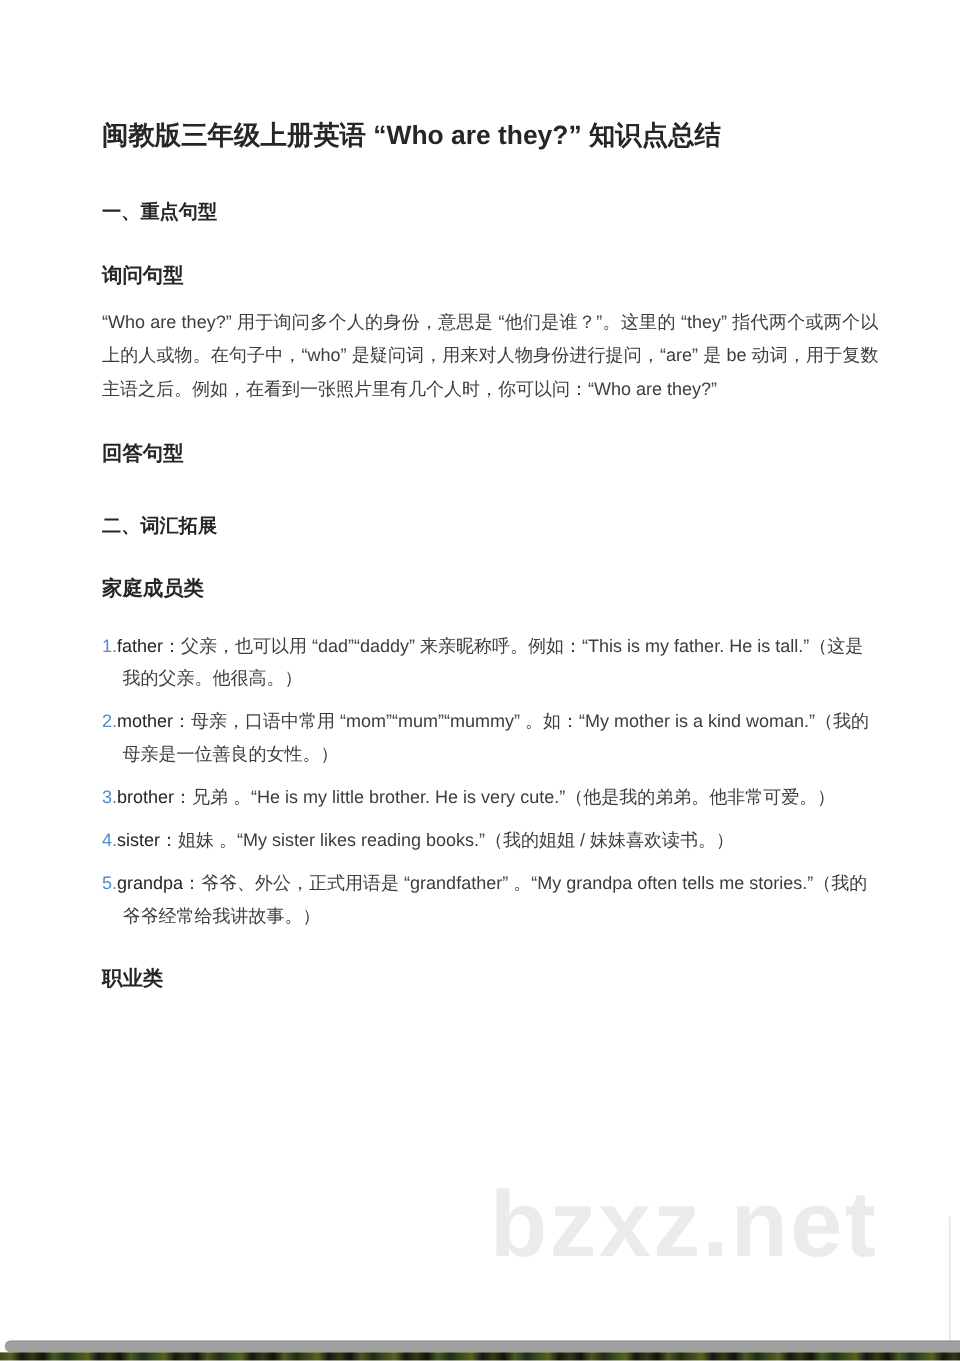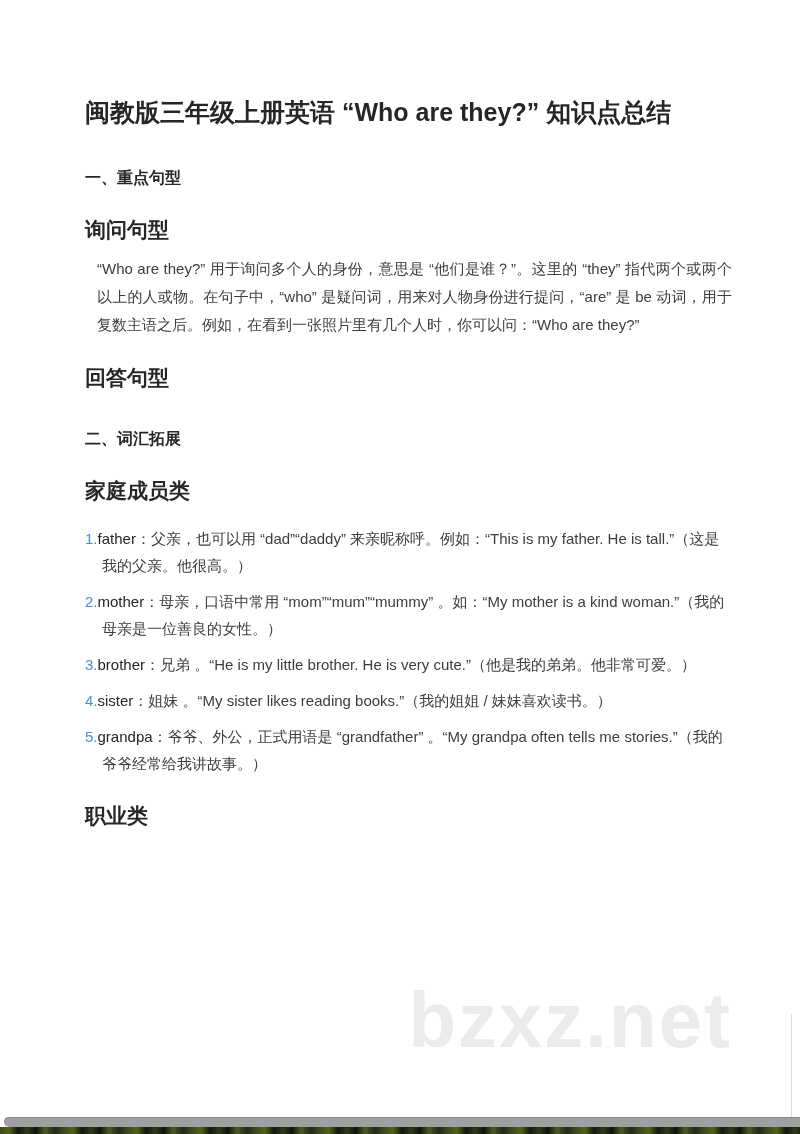--- a/index.html
+++ b/index.html
@@ -11,41 +11,41 @@
     overflow: hidden;
     font-family: "Liberation Sans", "DejaVu Sans", sans-serif;
     color: #3a3a3a;
   }
   .content {
     position: relative;
     padding: 96px 68px 0 85px;
   }
   h1.doc-title {
     margin: 0;
-    font-size: 25px;
+    font-size: 22px;
     line-height: 33px;
     font-weight: bold;
     color: #262626;
   }
   h2.sec-heading {
     margin: 36px 0 0 0;
     font-size: 16px;
     line-height: 26px;
     font-weight: bold;
     color: #262626;
   }
   h3.sub-heading {
     margin: 27px 0 0 0;
-    font-size: 21px;
+    font-size: 17px;
     line-height: 24px;
     font-weight: bold;
     color: #262626;
   }
   p.body-text {
-    margin: 13px 0 0 12px;
+    margin: 13px 0 0 0;
     font-size: 15px;
     line-height: 28px;
     color: #3d3d3d;
     text-align: justify;
     text-justify: inter-ideograph;
   }
   .vocab-list { margin-top: 22px; }
   .vocab-item {
     padding-left: 17px;
     text-indent: -17px;

